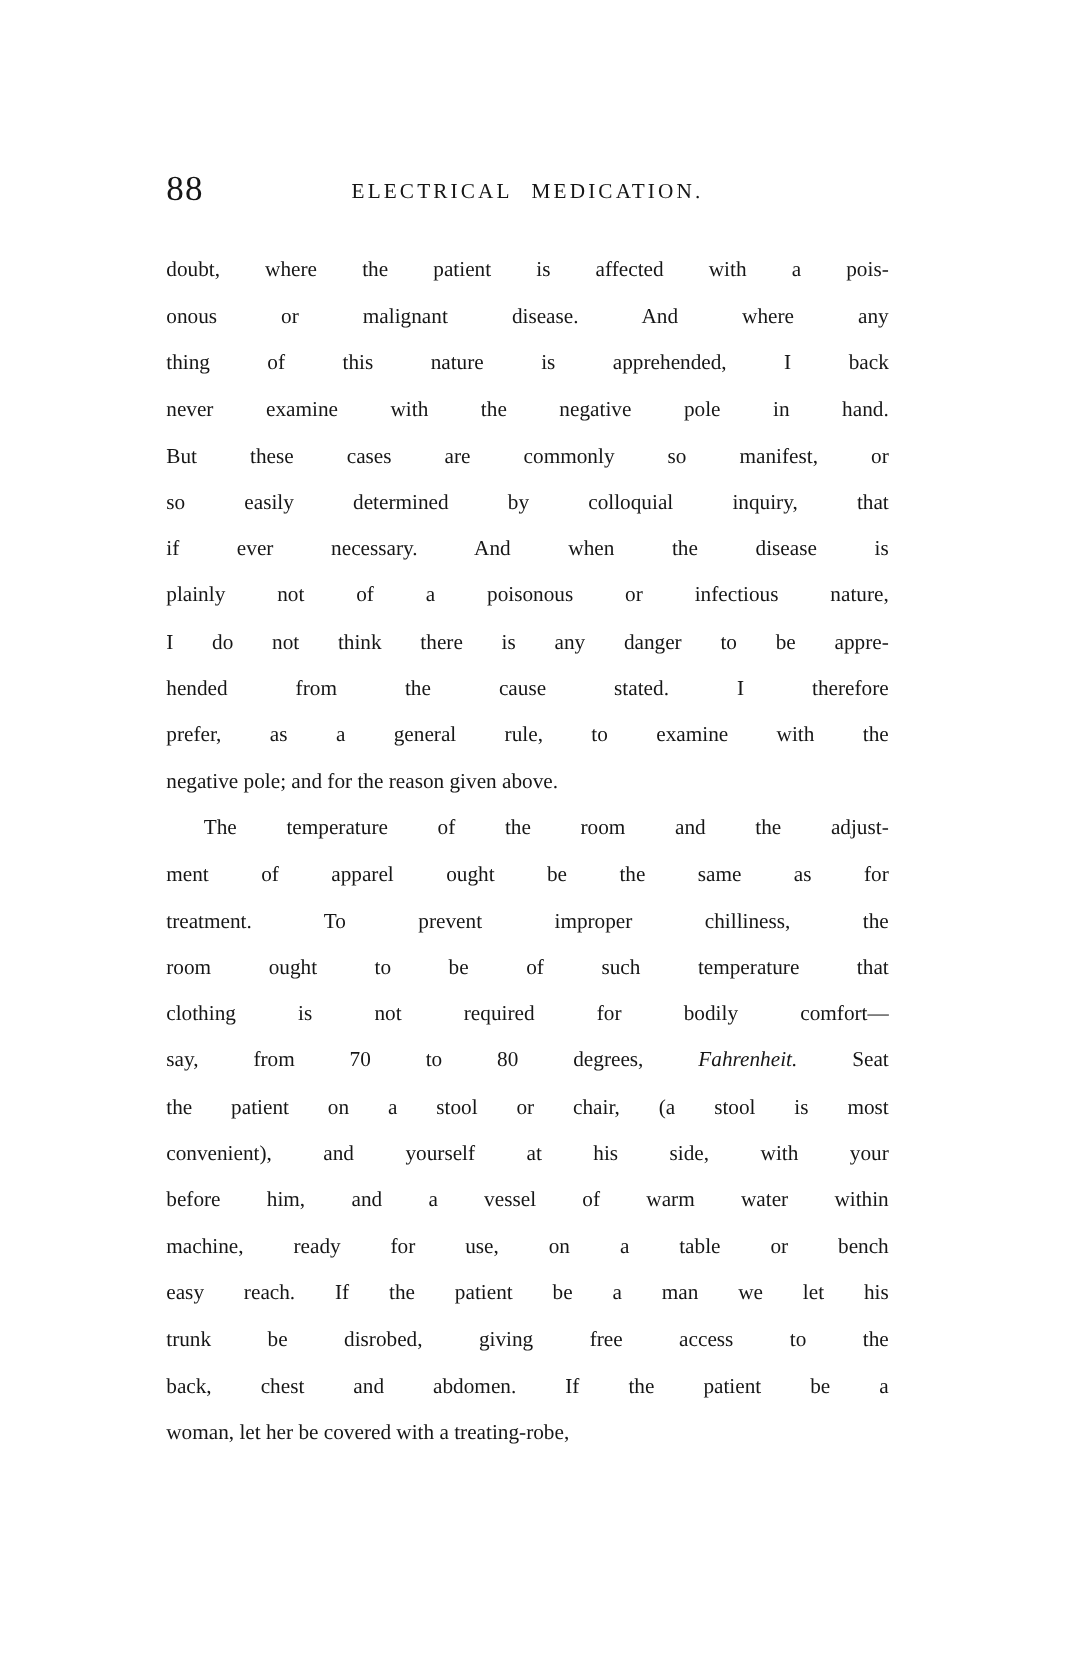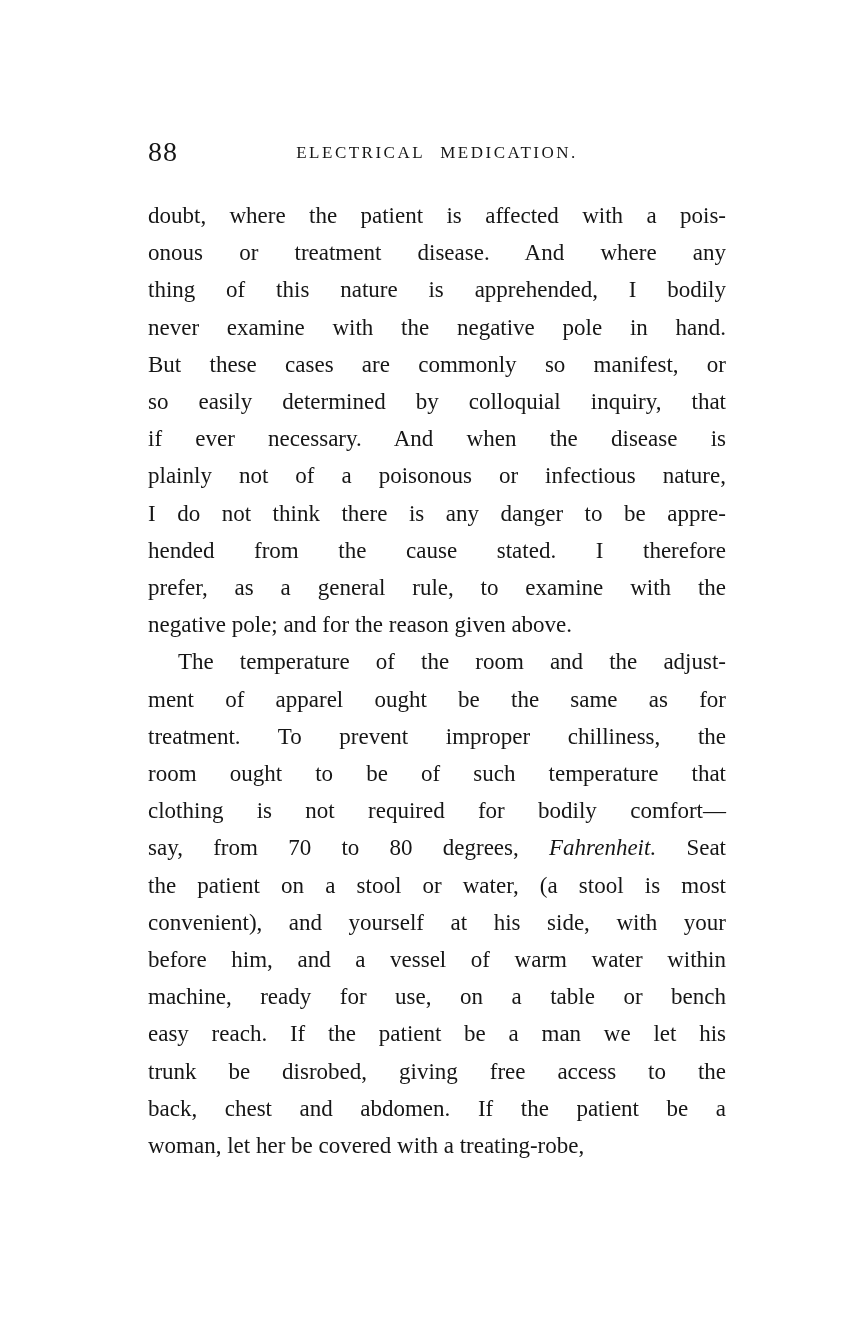--- a/index.html
+++ b/index.html
@@ -5,21 +5,21 @@
   html, body { margin: 0; padding: 0; }
   body {
     width: 864px; height: 1336px;
     background: #ffffff;
     overflow: hidden;
     font-family: "Liberation Serif", serif;
     color: #161616;
   }
   .page {
     position: absolute;
-    left: 148px; top: 140px;
+    left: 133px; top: 140px;
     width: 578px;
   }
   .running-header {
     position: relative;
     text-align: center;
     height: 32px;
   }
   .page-number {
     position: absolute;
     left: 0; top: -4px;
@@ -28,21 +28,21 @@
   }
   .running-title {
     font-size: 17px;
     letter-spacing: 2.5px;
     word-spacing: 9px;
     display: inline-block;
     padding-top: 3px;
   }
   .text-block {
     margin-top: 25px;
-    font-size: 23px;
+    font-size: 17px;
     line-height: 37.2px;
     text-align: justify;
   }
   .line {
     text-align: justify;
     text-align-last: justify;
     min-height: 37.2px;
   }
   .line.para-end { text-align-last: left; }
   .line.indent { text-indent: 30px; }
@@ -51,38 +51,38 @@
 </head>
 <body>
 
 <div class="page">
   <header class="running-header">
     <span class="page-number">88</span>
     <span class="running-title">ELECTRICAL MEDICATION.</span>
   </header>
   <main class="text-block" id="text-block">
       <div class="line">doubt, where the patient is affected with a pois-</div>
-      <div class="line">onous or treatment disease.  And where any</div>
-      <div class="line">thing of this nature is apprehended, I bodily</div>
+      <div class="line">onous or malignant disease.  And where any</div>
+      <div class="line">thing of this nature is apprehended, I back</div>
       <div class="line">never examine with the negative pole in hand.</div>
       <div class="line">But these cases are commonly so manifest, or</div>
       <div class="line">so easily determined by colloquial inquiry, that</div>
       <div class="line">if ever necessary.  And when the disease is</div>
       <div class="line">plainly not of a poisonous or infectious nature,</div>
       <div class="line">I do not think there is any danger to be appre-</div>
       <div class="line">hended from the cause stated.  I therefore</div>
       <div class="line">prefer, as a general rule, to examine with the</div>
       <div class="line para-end">negative pole; and for the reason given above.</div>
       <div class="line indent">The temperature of the room and the adjust-</div>
       <div class="line">ment of apparel ought be the same as for</div>
       <div class="line">treatment.  To prevent improper chilliness, the</div>
       <div class="line">room ought to be of such temperature that</div>
       <div class="line">clothing is not required for bodily comfort—</div>
       <div class="line">say, from 70 to 80 degrees, <em>Fahrenheit.</em>  Seat</div>
-      <div class="line">the patient on a stool or water, (a stool is most</div>
+      <div class="line">the patient on a stool or chair, (a stool is most</div>
       <div class="line">convenient), and yourself at his side, with your</div>
       <div class="line">before him, and a vessel of warm water within</div>
       <div class="line">machine, ready for use, on a table or bench</div>
       <div class="line">easy reach.  If the patient be a man we let his</div>
       <div class="line">trunk be disrobed, giving free access to the</div>
       <div class="line">back, chest and abdomen.  If the patient be a</div>
       <div class="line para-end">woman, let her be covered with a treating-robe,</div>
     </main>
 </div>
 

